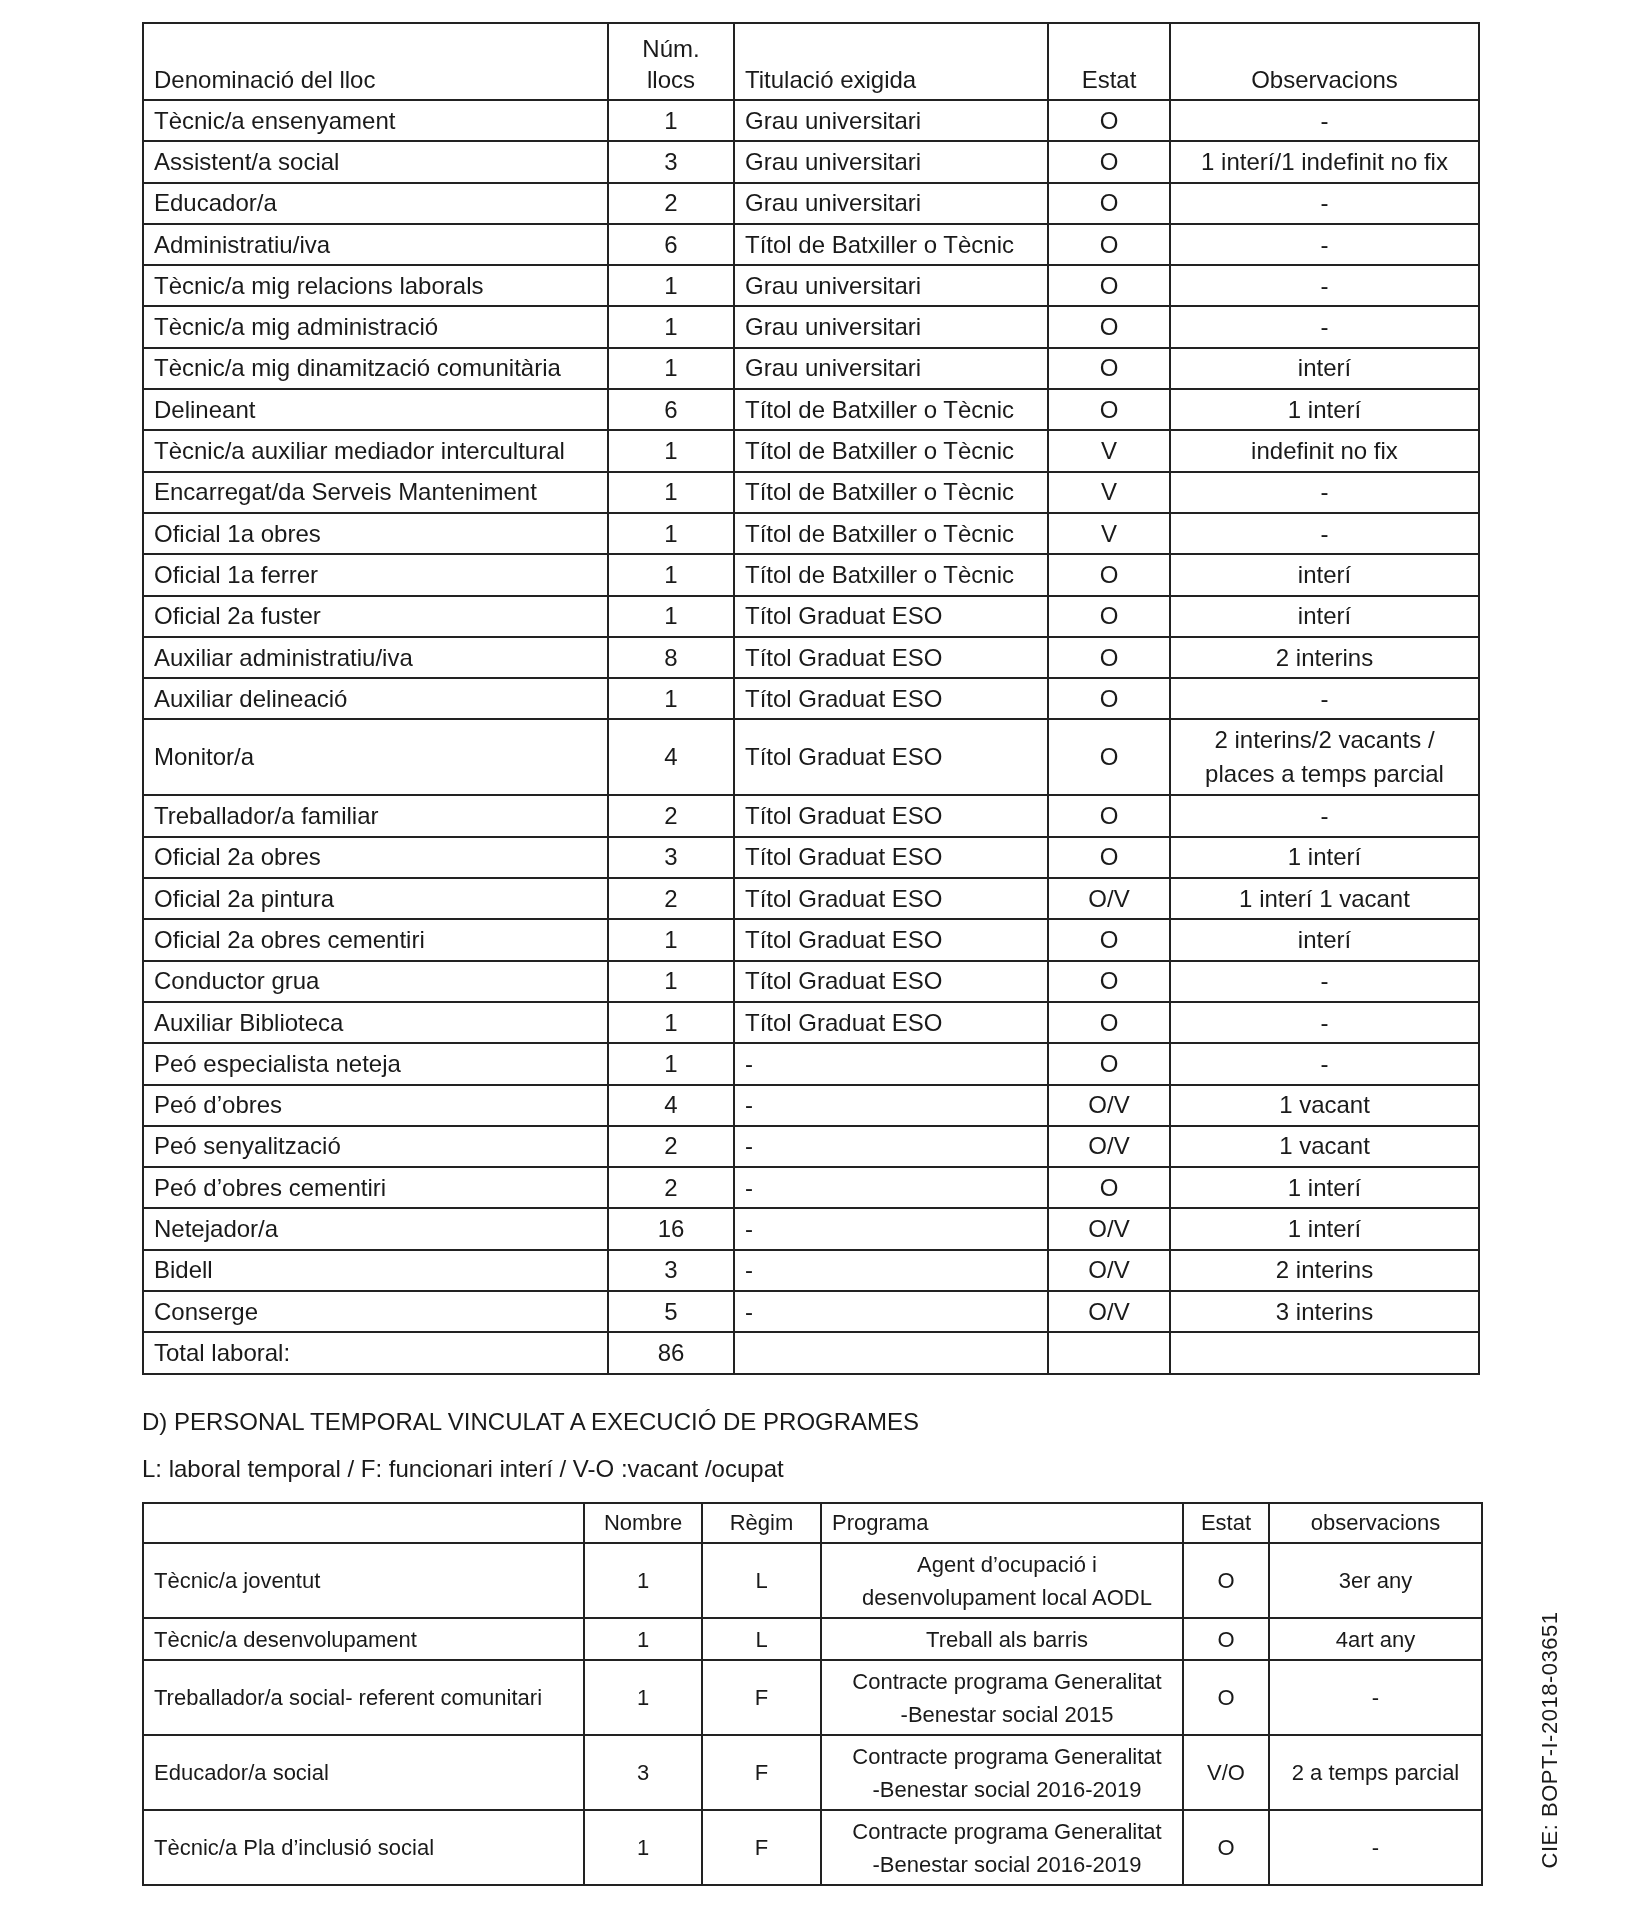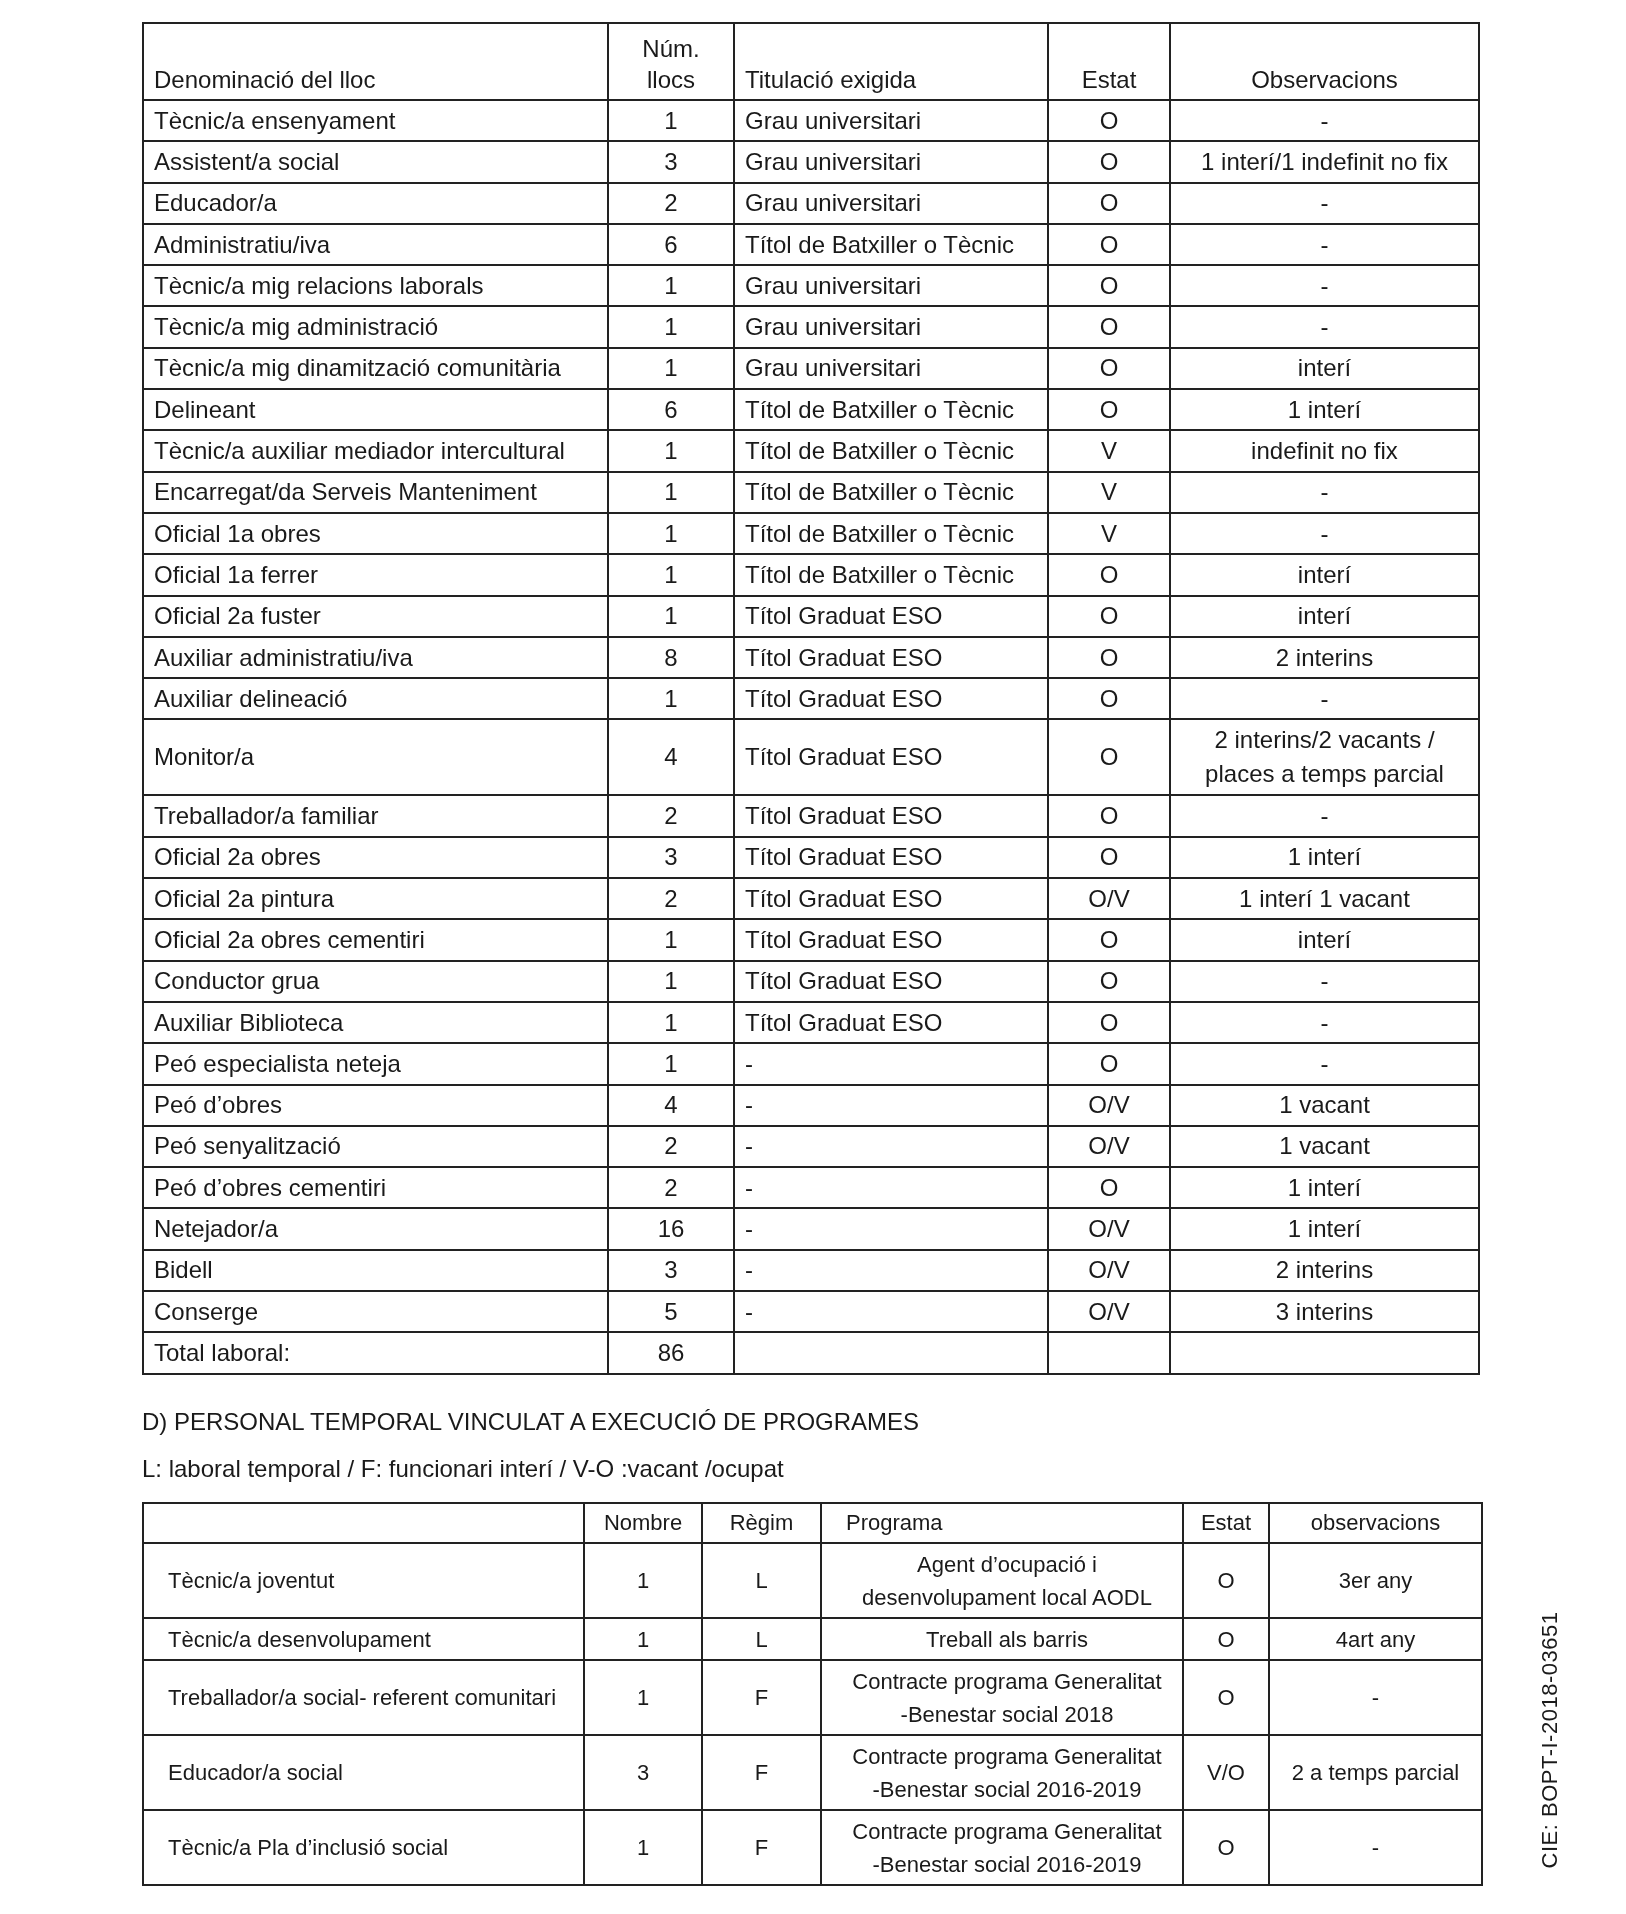--- a/index.html
+++ b/index.html
@@ -35,21 +35,21 @@
   #t2 col.d2 { width: 118px; }
   #t2 col.d3 { width: 119px; }
   #t2 col.d4 { width: 362px; }
   #t2 col.d5 { width: 86px; }
   #t2 col.d6 { width: 213px; }
   #t2 thead th { height: 38px; line-height: 26px; }
   #t2 tbody td { line-height: 33px; }
   #t2 tbody tr.r1 td { height: 73px; }
   #t2 tbody tr.r2 td { height: 40px; margin-left: 33px; }
   #t2 tbody tr.r3 td, #t2 tbody tr.r4 td, #t2 tbody tr.r5 td { height: 73px; }
-  #t2 .left { text-align: left; padding-left: 24px; }
+  #t2 .left { text-align: left; padding-left: 10px; }
   #t2 .center { text-align: center; }
   #t2 .prog { white-space: normal; padding-left: 10px; text-align: center; }
 
   
   #cie { position: absolute; left: 1550px; top: 1740px; font-size: 22px;
          transform: translate(-50%, -50%) rotate(-90deg); white-space: nowrap;
          letter-spacing: 0.5px; color: #1a1a1a; }
 </style>
 </head>
 <body>
@@ -324,21 +324,21 @@
         <td class="center">1</td>
         <td class="center">L</td>
         <td class="prog"><span>Treball als barris</span></td>
         <td class="center">O</td>
         <td class="center">4art any</td>
       </tr>
       <tr class="r3">
         <td class="left">Treballador/a social- referent comunitari</td>
         <td class="center">1</td>
         <td class="center">F</td>
-        <td class="prog"><span>Contracte programa Generalitat</span><br><span>-Benestar social 2018</span></td>
+        <td class="prog"><span>Contracte programa Generalitat</span><br><span>-Benestar social 2015</span></td>
         <td class="center">O</td>
         <td class="center">-</td>
       </tr>
       <tr class="r4">
         <td class="left">Educador/a social</td>
         <td class="center">3</td>
         <td class="center">F</td>
         <td class="prog"><span>Contracte programa Generalitat</span><br><span>-Benestar social 2016-2019</span></td>
         <td class="center">V/O</td>
         <td class="center">2 a temps parcial</td>

